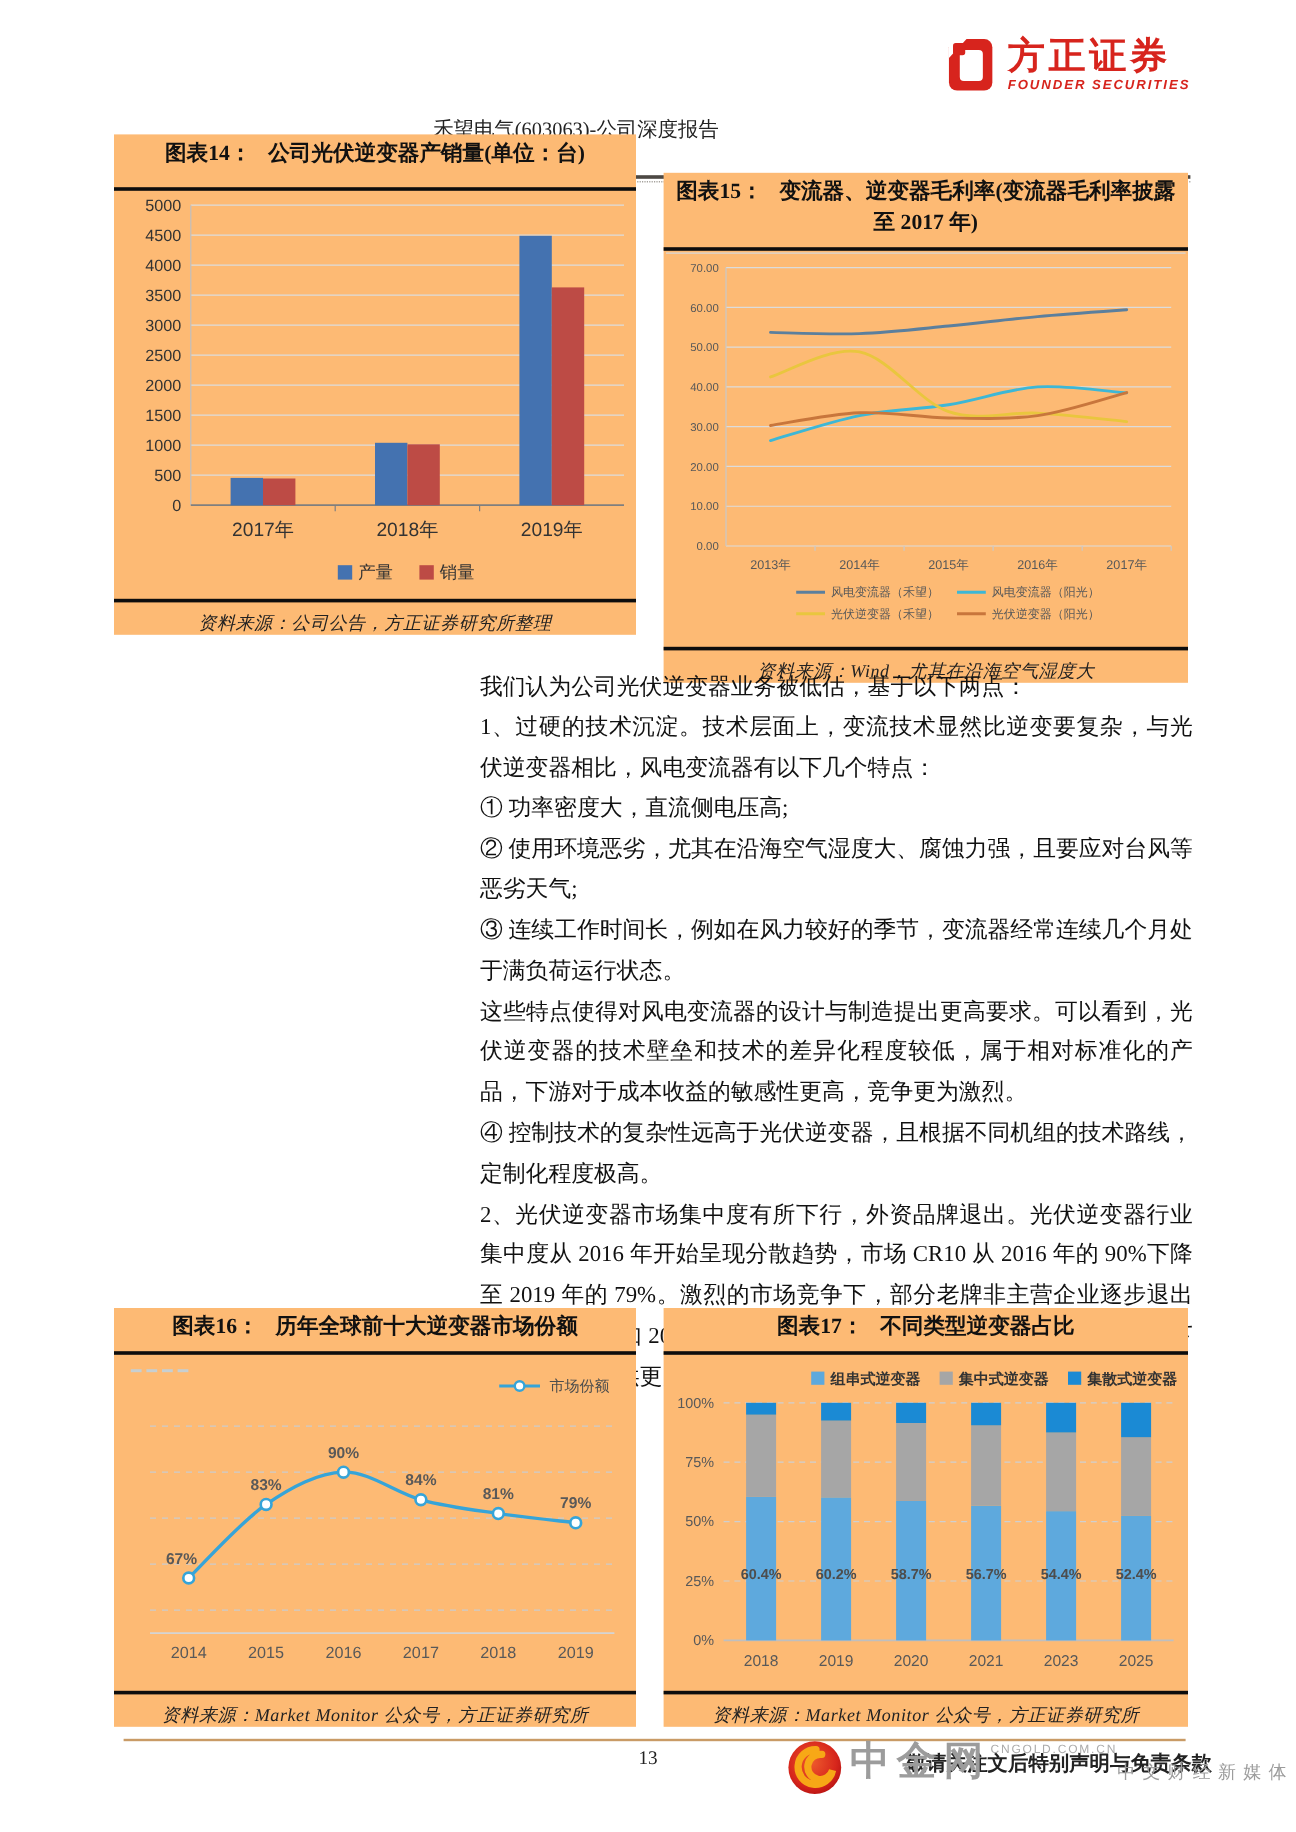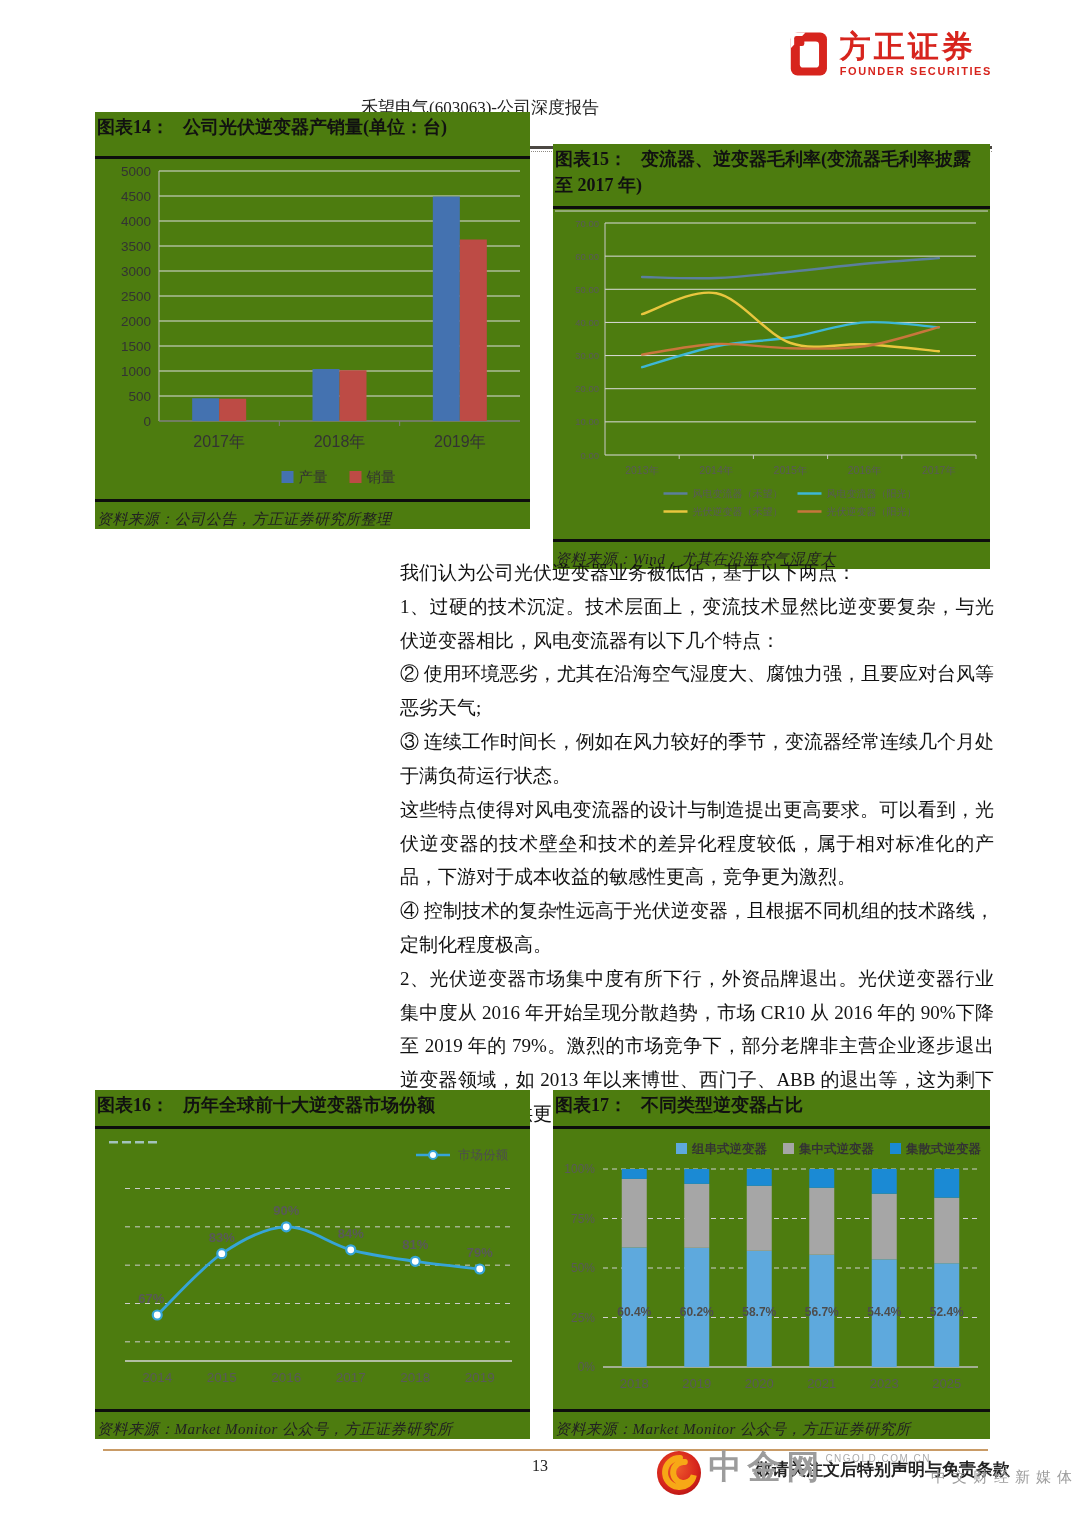--- a/index.html
+++ b/index.html
@@ -16,23 +16,23 @@
   }
   .header-rule {
     position:absolute; top:146px; left:95px; right:88px; height:7px;
     border-top:3px solid #4c4843;
   }
   .header-rule::after{
     content:""; display:block; margin-top:2px; border-top:1px dotted #8f8b84;
   }
   .logo { position:absolute; top:28px; right:88px; display:flex; align-items:center; gap:7px; }
   .logo-text .cn { font-size:31px; font-weight:bold; color:#d7241d; letter-spacing:3px; line-height:1.05; font-family:"Liberation Sans", sans-serif; }
-  .logo-text .en { font-size:11px; font-weight:bold; color:#d7241d; letter-spacing:1.6px; font-family:"Liberation Sans", sans-serif; margin-top:2px; }
-  
-  .fig { position:absolute; background:#4d7c0f; }
+  .logo-text .en { font-size:11px; font-weight:bold; color:#d7241d; letter-spacing:1.6px; font-family:"Liberation Sans", sans-serif; margin-top:2px;font-style:italic; }
+  
+  .fig { position:absolute; background:#fdba74;text-align:center; }
   .fig-title {
     font-size:18px; font-weight:bold; color:#111; line-height:1.45;
     padding:2px 2px 8px 2px; min-height:44px;
     font-family:"Liberation Serif", serif;
   }
   .fig-title .lbl { margin-right:14px; }
   .fig-divider { border-top:3px solid #0d0d0d; }
   .fig-chart { position:relative; }
   .fig-source {
     font-size:15px; font-style:italic; color:#222; padding:8px 2px 0 2px;
@@ -183,20 +183,21 @@
           <line x1="244.5" y1="302.5" x2="268.5" y2="302.5" stroke="#c8763c" stroke-width="2.5"></line>
           <text x="273.5" y="306" font-size="10" fill="#595959" text-anchor="start" font-family="&quot;Liberation Sans&quot;, sans-serif">光伏逆变器（阳光）</text>
         </svg></div>
     <div class="fig-divider"></div>
     <div class="fig-source">资料来源：Wind，尤其在沿海空气湿度大</div>
   </div>
 
   <div class="body-text">
     <p>我们认为公司光伏逆变器业务被低估，基于以下两点：</p>
     <p>1、过硬的技术沉淀。技术层面上，变流技术显然比逆变要复杂，与光伏逆变器相比，风电变流器有以下几个特点：</p>
+    <p>① 功率密度大，直流侧电压高;</p>
     <p>② 使用环境恶劣，尤其在沿海空气湿度大、腐蚀力强，且要应对台风等恶劣天气;</p>
     <p>③ 连续工作时间长，例如在风力较好的季节，变流器经常连续几个月处于满负荷运行状态。</p>
     <p>这些特点使得对风电变流器的设计与制造提出更高要求。可以看到，光伏逆变器的技术壁垒和技术的差异化程度较低，属于相对标准化的产品，下游对于成本收益的敏感性更高，竞争更为激烈。</p>
     <p>④ 控制技术的复杂性远高于光伏逆变器，且根据不同机组的技术路线，定制化程度极高。</p>
     <p>2、光伏逆变器市场集中度有所下行，外资品牌退出。光伏逆变器行业集中度从 2016 年开始呈现分散趋势，市场 CR10 从 2016 年的 90%下降至 2019 年的 79%。激烈的市场竞争下，部分老牌非主营企业逐步退出逆变器领域，如 2013 年以来博世、西门子、ABB 的退出等，这为剩下的成熟企业提供更多的市场进步空间。</p>
   </div>
 
   <div class="fig" id="fig16">
     <div class="fig-title" style="min-height:36px;">
       <span class="lbl">图表16：</span><span>历年全球前十大逆变器市场份额</span>

